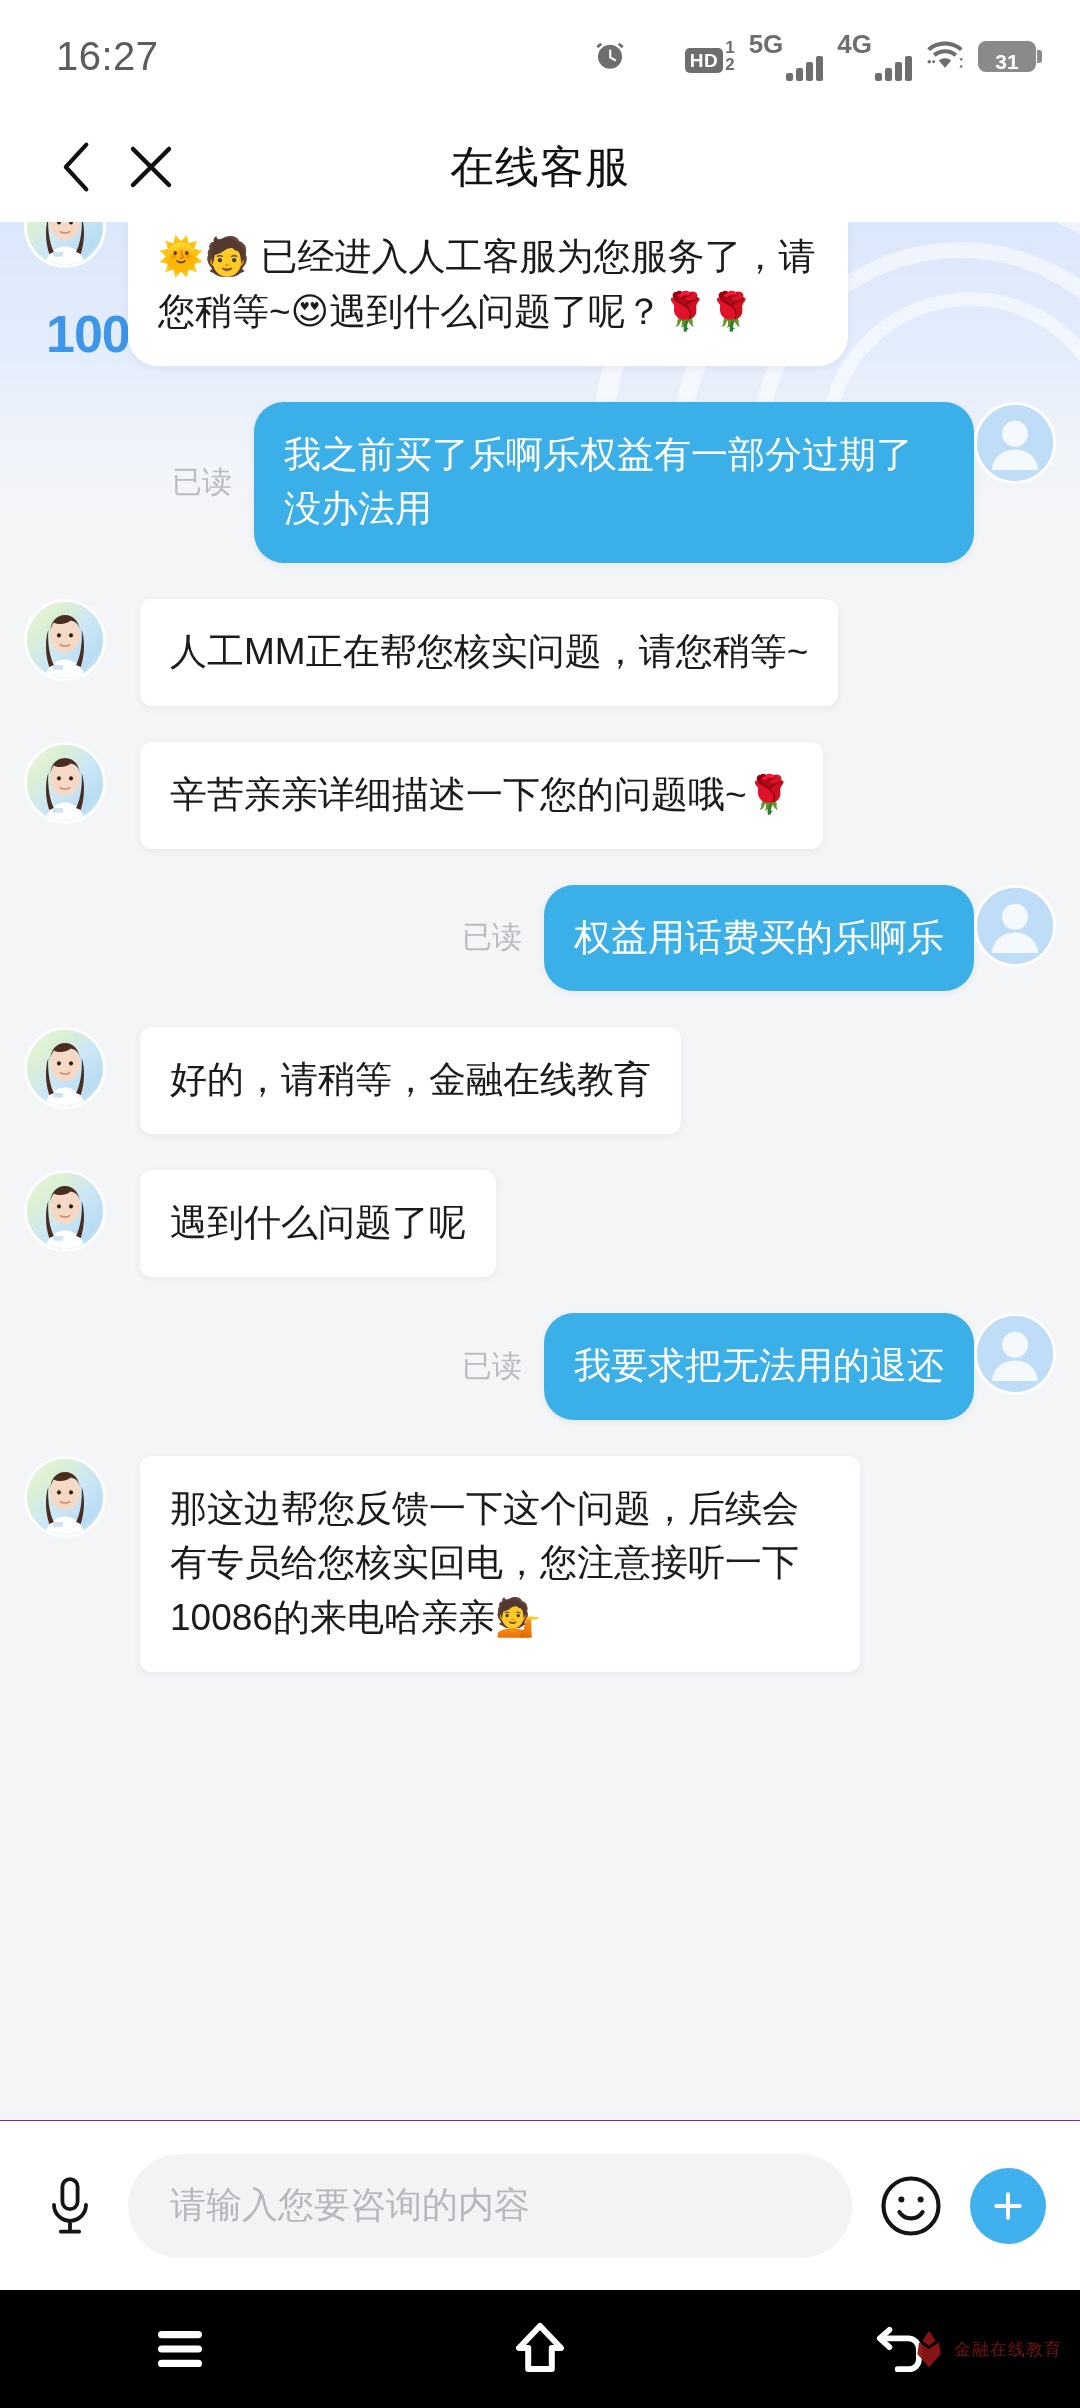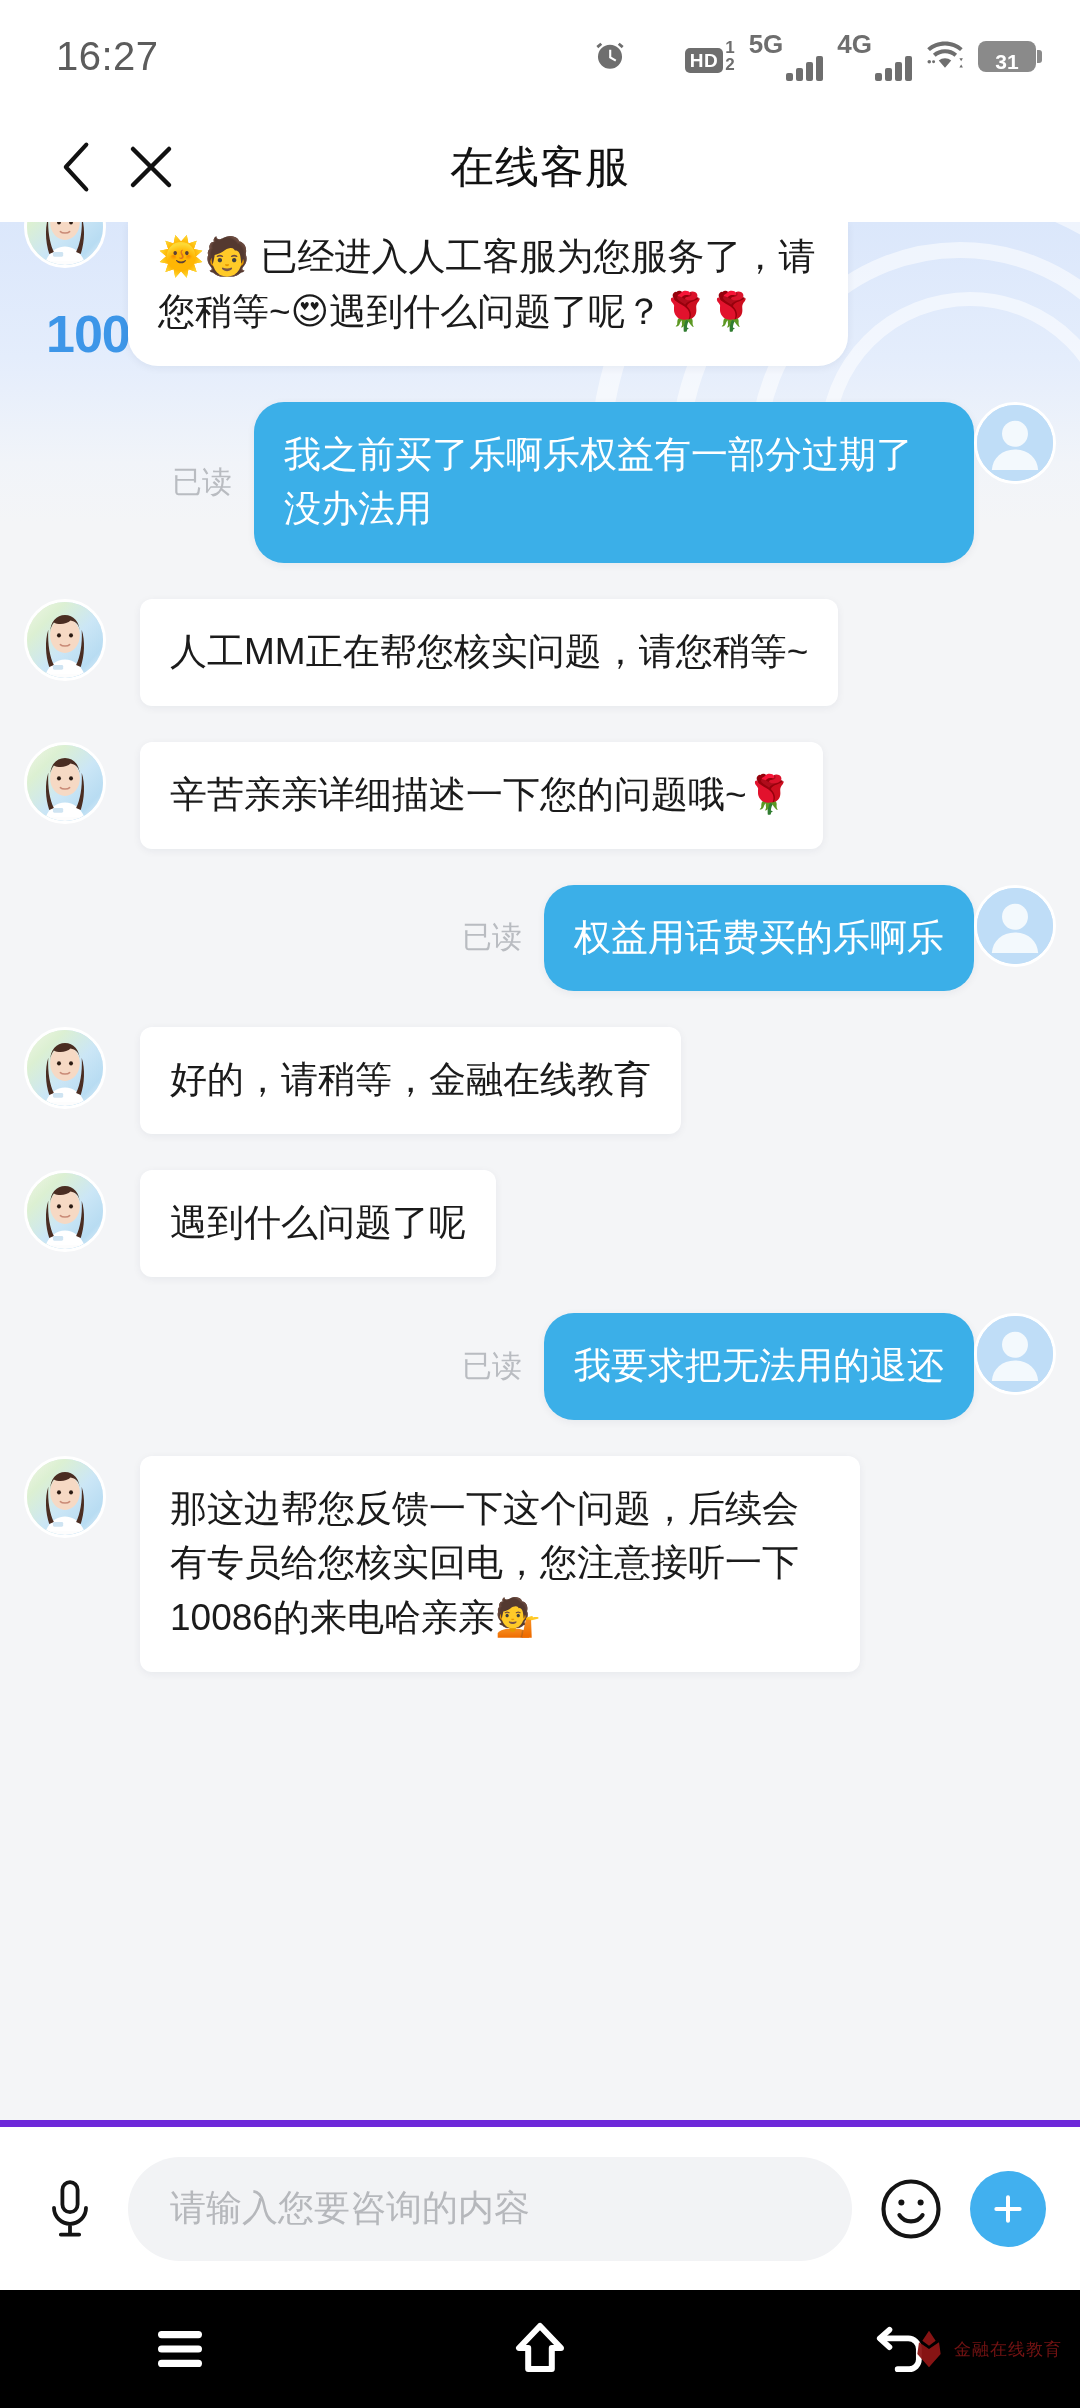--- a/index.html
+++ b/index.html
@@ -116,21 +116,21 @@
     margin-left:22px; border-radius:0 0 30px 30px; padding-top:8px;
   }
   .read{
     align-self:center; font-size:30px; color:#b9bcc1; margin-right:22px;
     white-space:nowrap;
   }
 
   
   .inputbar{
     position:absolute; left:0; right:0; bottom:118px; height:170px;
-    background:#ffffff; border-top:7px solid #6d28d9;
+    background:#ffffff; border-top:1px solid #6d28d9;
     display:flex; align-items:center; padding:0 34px; gap:22px; z-index:20;
   }
   .mic{ width:72px; height:72px; flex:0 0 72px; display:flex; align-items:center; justify-content:center; }
   .textfield{
     flex:1; height:104px; background:#f2f3f5; border-radius:52px;
     display:flex; align-items:center; padding:0 42px;
   }
   .ph{ font-size:36px; color:#b6b8bc; }
   .emoji-btn{ width:74px; height:74px; flex:0 0 74px; display:flex; align-items:center; justify-content:center; }
   .plus-btn{

